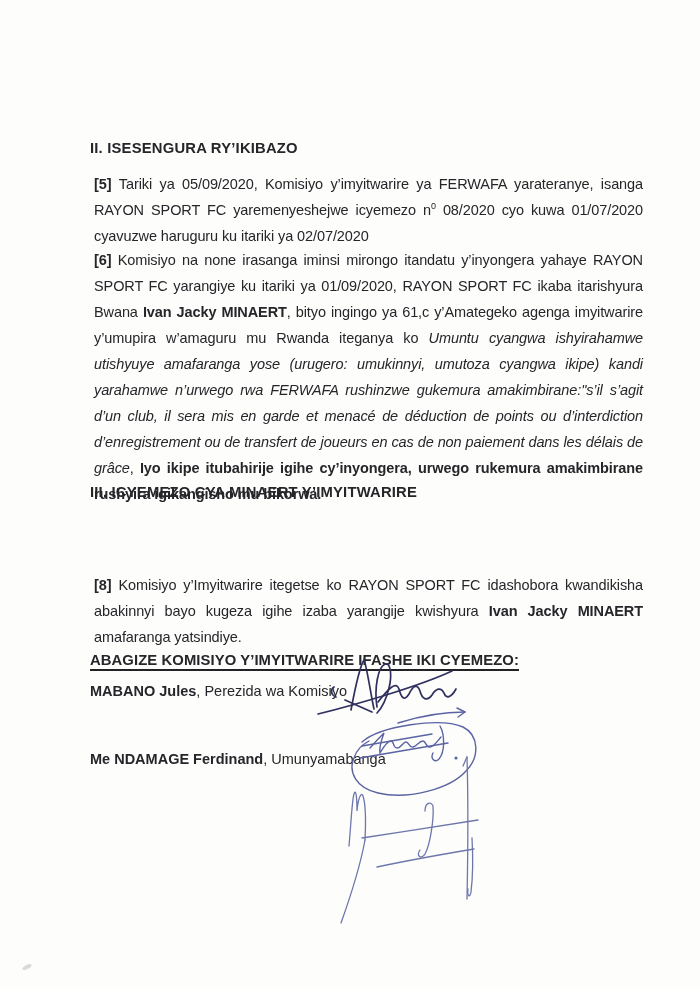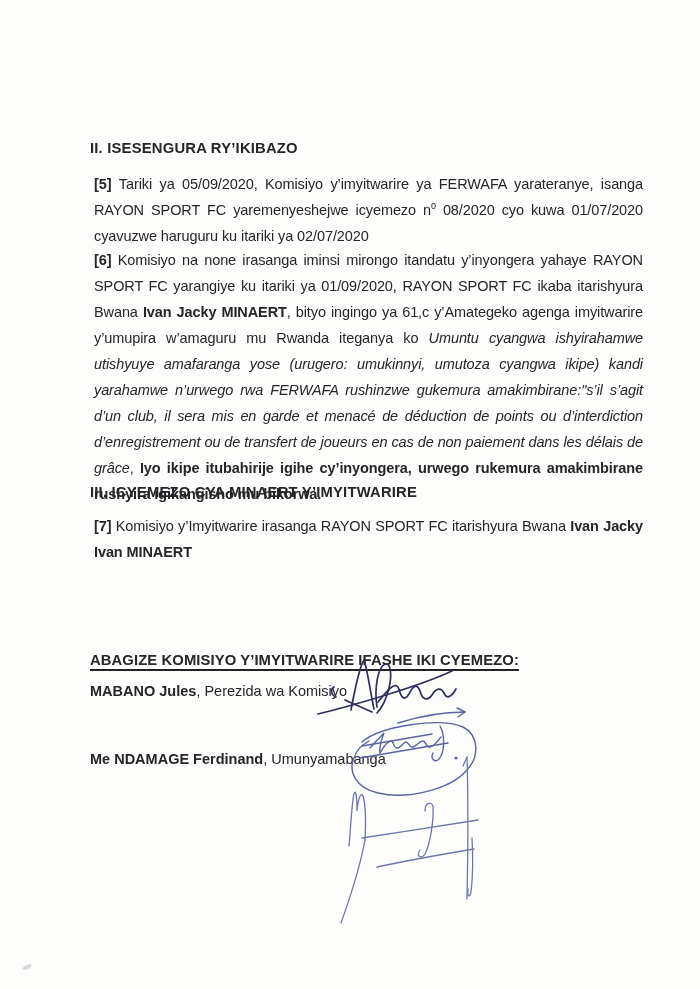--- a/index.html
+++ b/index.html
@@ -47,22 +47,22 @@
 <div class="page">
 
   <h2 class="abs heading" style="top:140px;">II. ISESENGURA RY’IKIBAZO</h2>
 
   <p class="abs para" style="top:167px;"><span class="b">[5] </span><span>Tariki ya 05/09/2020, Komisiyo y’imyitwarire ya FERWAFA yarateranye, isanga RAYON SPORT FC yaremenyeshejwe icyemezo n</span><sup>0</sup><span> 08/2020 cyo kuwa 01/07/2020 cyavuzwe haruguru ku itariki ya 02/07/2020</span></p>
 
   <p class="abs para" style="top:243px;"><span class="b">[6] </span><span>Komisiyo na none irasanga iminsi mirongo itandatu y’inyongera yahaye RAYON SPORT FC yarangiye ku itariki ya 01/09/2020, RAYON SPORT FC ikaba itarishyura Bwana </span><span class="b">Ivan Jacky MINAERT</span><span>, bityo ingingo ya 61,c y’Amategeko agenga imyitwarire y’umupira w’amaguru mu Rwanda iteganya ko </span><span class="i">Umuntu cyangwa ishyirahamwe utishyuye amafaranga yose (urugero: umukinnyi, umutoza cyangwa ikipe) kandi yarahamwe n’urwego rwa FERWAFA rushinzwe gukemura amakimbirane:"s’il s’agit d’un club, il sera mis en garde et menacé de déduction de points ou d’interdiction d’enregistrement ou de transfert de joueurs en cas de non paiement dans les délais de grâce</span><span>, </span><span class="b">Iyo ikipe itubahirije igihe cy’inyongera, urwego rukemura amakimbirane rushyira igikangisho mu bikorwa.</span></p>
 
   <h2 class="abs heading" style="top:484px;">III. ICYEMEZO CYA MINAERT Y’IMYITWARIRE</h2>
 
-  <p class="abs para" style="top:509px;"><span class="b">[7] </span><span>Komisiyo y’Imyitwarire irasanga RAYON SPORT FC itarishyura Bwana </span><span class="b">Ivan Jacky Ivan MINAERT</span></p>
 
+  <p class="abs para" style="top:568px;"><span class="b">[8] </span><span>Komisiyo y’Imyitwarire itegetse ko RAYON SPORT FC idashobora kwandikisha abakinnyi bayo kugeza igihe izaba yarangije kwishyura </span><span class="b">Ivan Jacky MINAERT</span><span> amafaranga yatsindiye.</span></p>
 
   <div class="abs" style="top:651px;">
     <span class="sign-heading">ABAGIZE KOMISIYO Y’IMYITWARIRE IFASHE IKI CYEMEZO:</span>
   </div>
 
   <div class="abs sig-row" style="top:683px;">
     <span class="name">MABANO Jules</span><span>, </span><span>Perezida wa Komisiyo</span>
   </div>
 
   <div class="abs sig-row" style="top:751px;">

